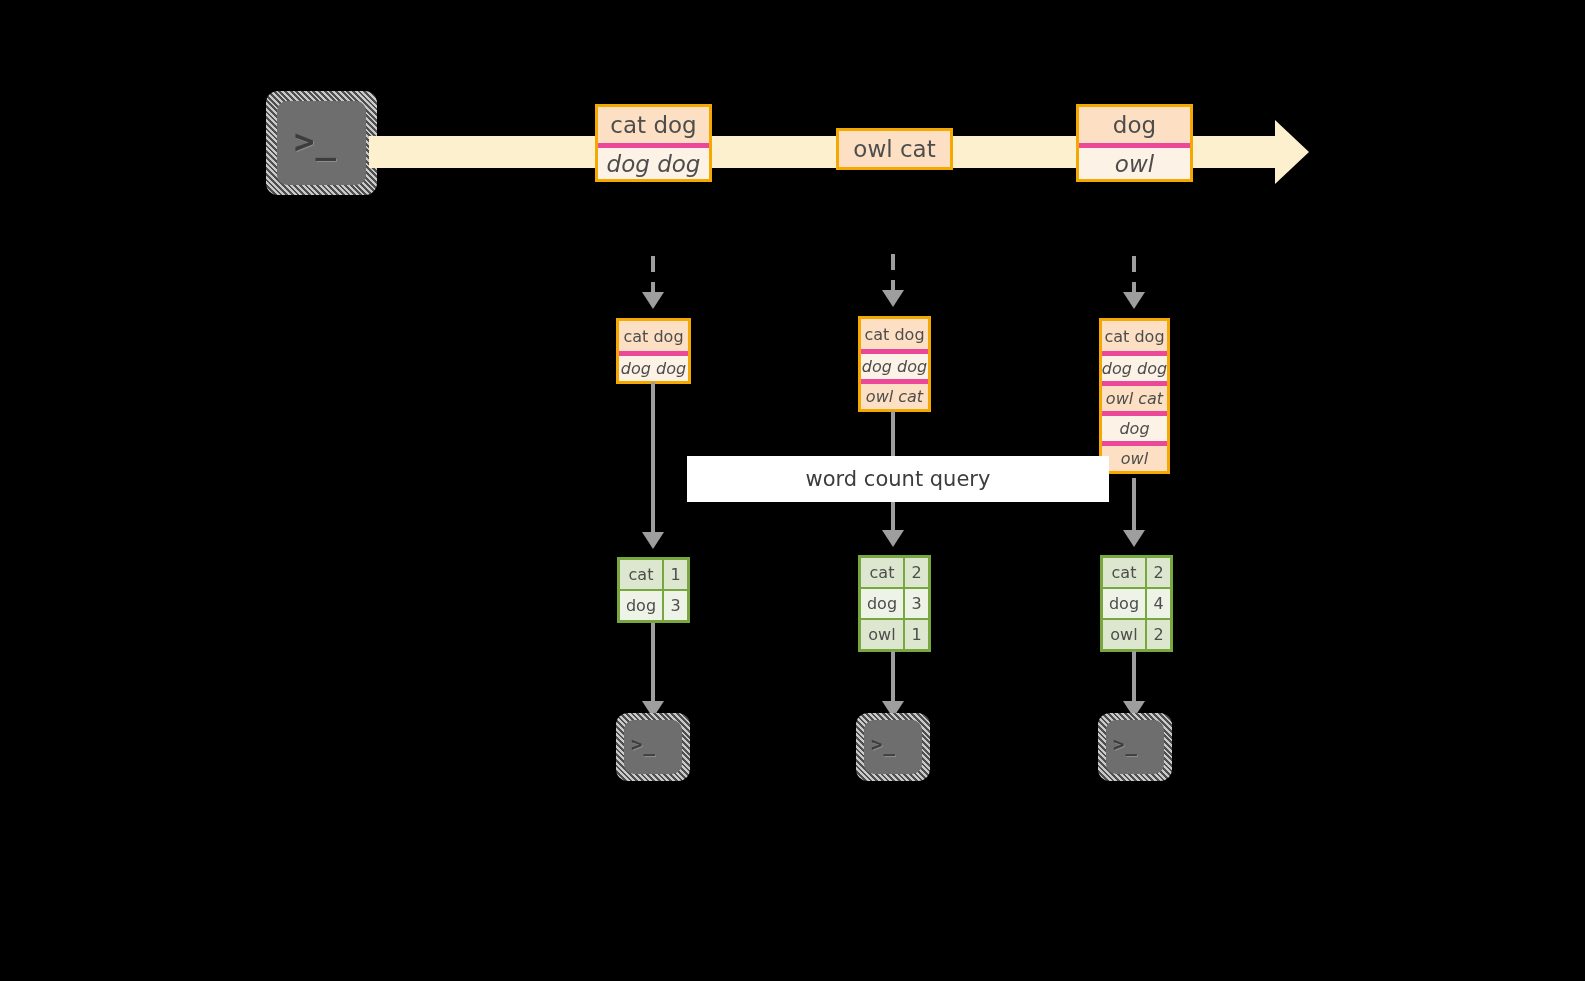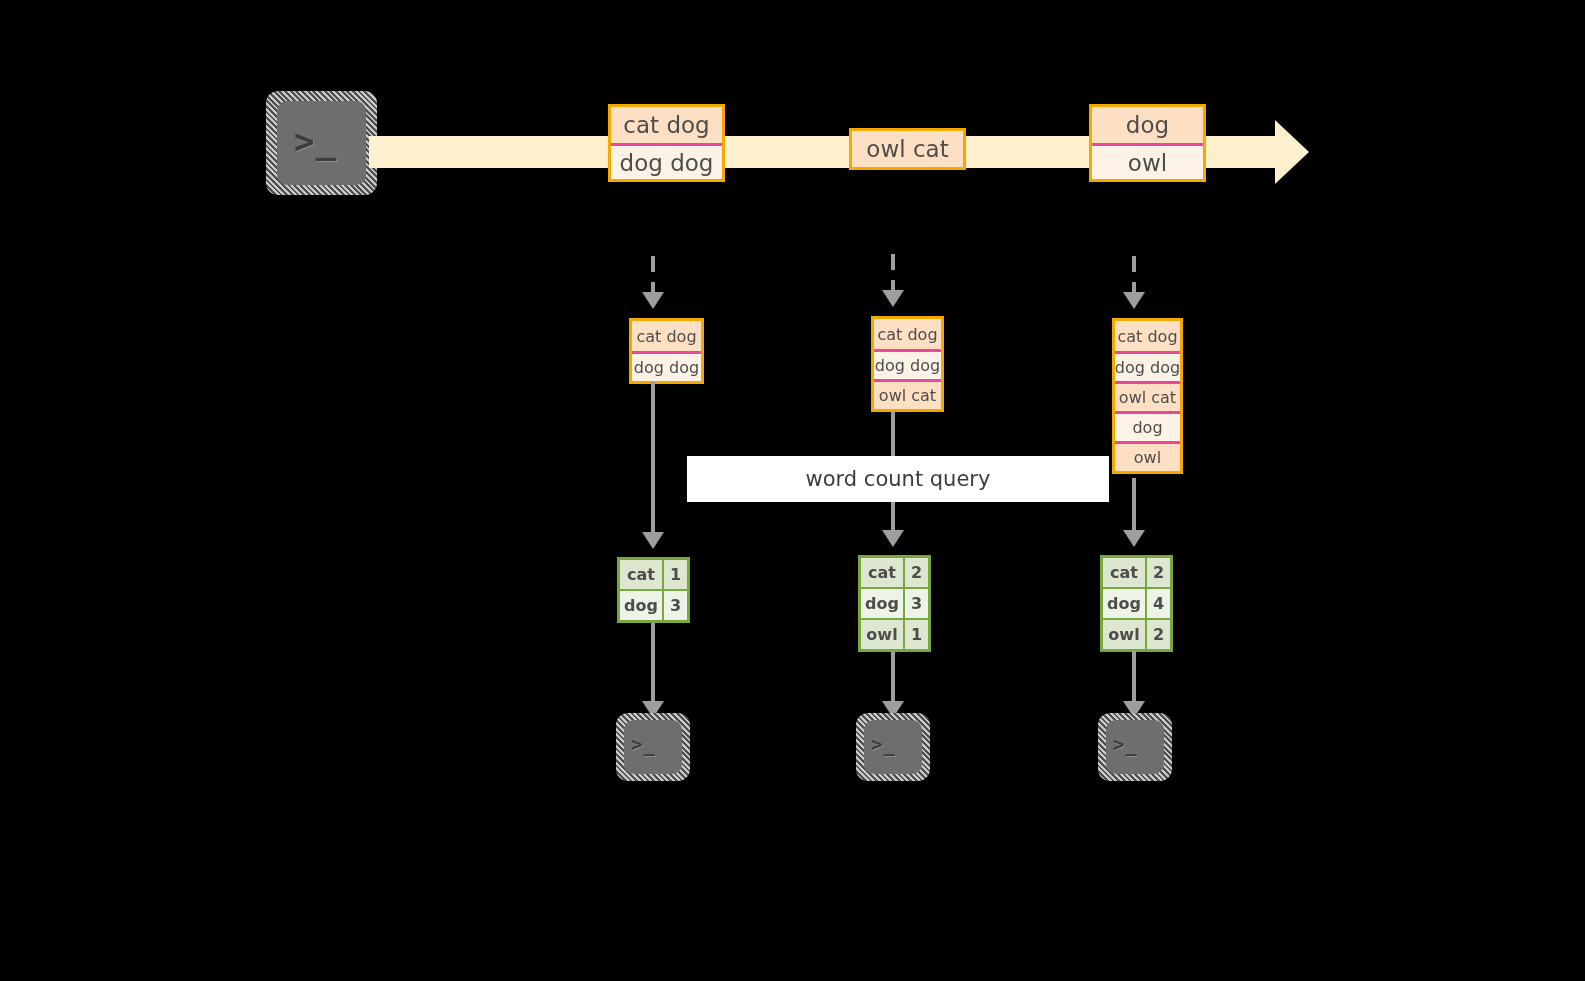--- a/index.html
+++ b/index.html
@@ -43,29 +43,29 @@
   #stream-head{
     position:absolute;left:1275px;top:120px;width:0;height:0;
     border-top:32px solid transparent;
     border-bottom:32px solid transparent;
     border-left:34px solid #fdf0cf;
   }
 
   
   .obox{
     position:absolute;box-sizing:border-box;
-    border:3px solid #f5a800;background:#a3a3a3;margin-left:13px;
+    border:3px solid #f5a800;background:#a3a3a3;
   }
   .obox .row{
     box-sizing:border-box;display:flex;align-items:center;justify-content:center;
     color:#4d4d4d;white-space:nowrap;
   }
   .obox .row.dark{background:#fde0c4;}
   .obox .row.light{background:#fdf2e6;}
-  .obox .row + .row{border-top:3px solid #ec4899;}
+  .obox .row + .row{border-top:5px solid #ec4899;font-style:italic;}
 
   
   #stream-box-0{left:595px;top:104px;width:117px;}
   #stream-box-0 .row{height:36px;font-size:23px;}
   #stream-box-1{left:836px;top:128px;width:117px;}
   #stream-box-1 .row{height:36px;font-size:23px;}
   #stream-box-2{left:1076px;top:104px;width:117px;}
   #stream-box-2 .row{height:36px;font-size:23px;}
 
   
@@ -76,21 +76,21 @@
 
   
   .gtable{
     position:absolute;box-sizing:border-box;
     border:3px solid #78a73f;background:#e9f0de;
   }
   .gtable .grow{display:flex;}
   .gtable .grow + .grow{border-top:2px solid #78a73f;}
   .gtable .gcell{
     box-sizing:border-box;display:flex;align-items:center;justify-content:center;
-    height:29px;font-size:16px;color:#4d4d4d;font-weight:bold;
+    height:29px;font-size:16px;color:#4d4d4d;
   }
   .gtable .gcell.word{flex:0 0 auto;}
   .gtable .gcell.cnt{border-left:2px solid #78a73f;flex:1 1 auto;}
   .gtable .grow.dark .gcell{background:#dde7cf;}
   .gtable .grow.light .gcell{background:#eef3e8;}
 
   #table-0{left:617px;top:557px;width:73px;}
   #table-0 .gcell.word{width:42px;}
   #table-1{left:858px;top:555px;width:73px;}
   #table-1 .gcell.word{width:42px;}

